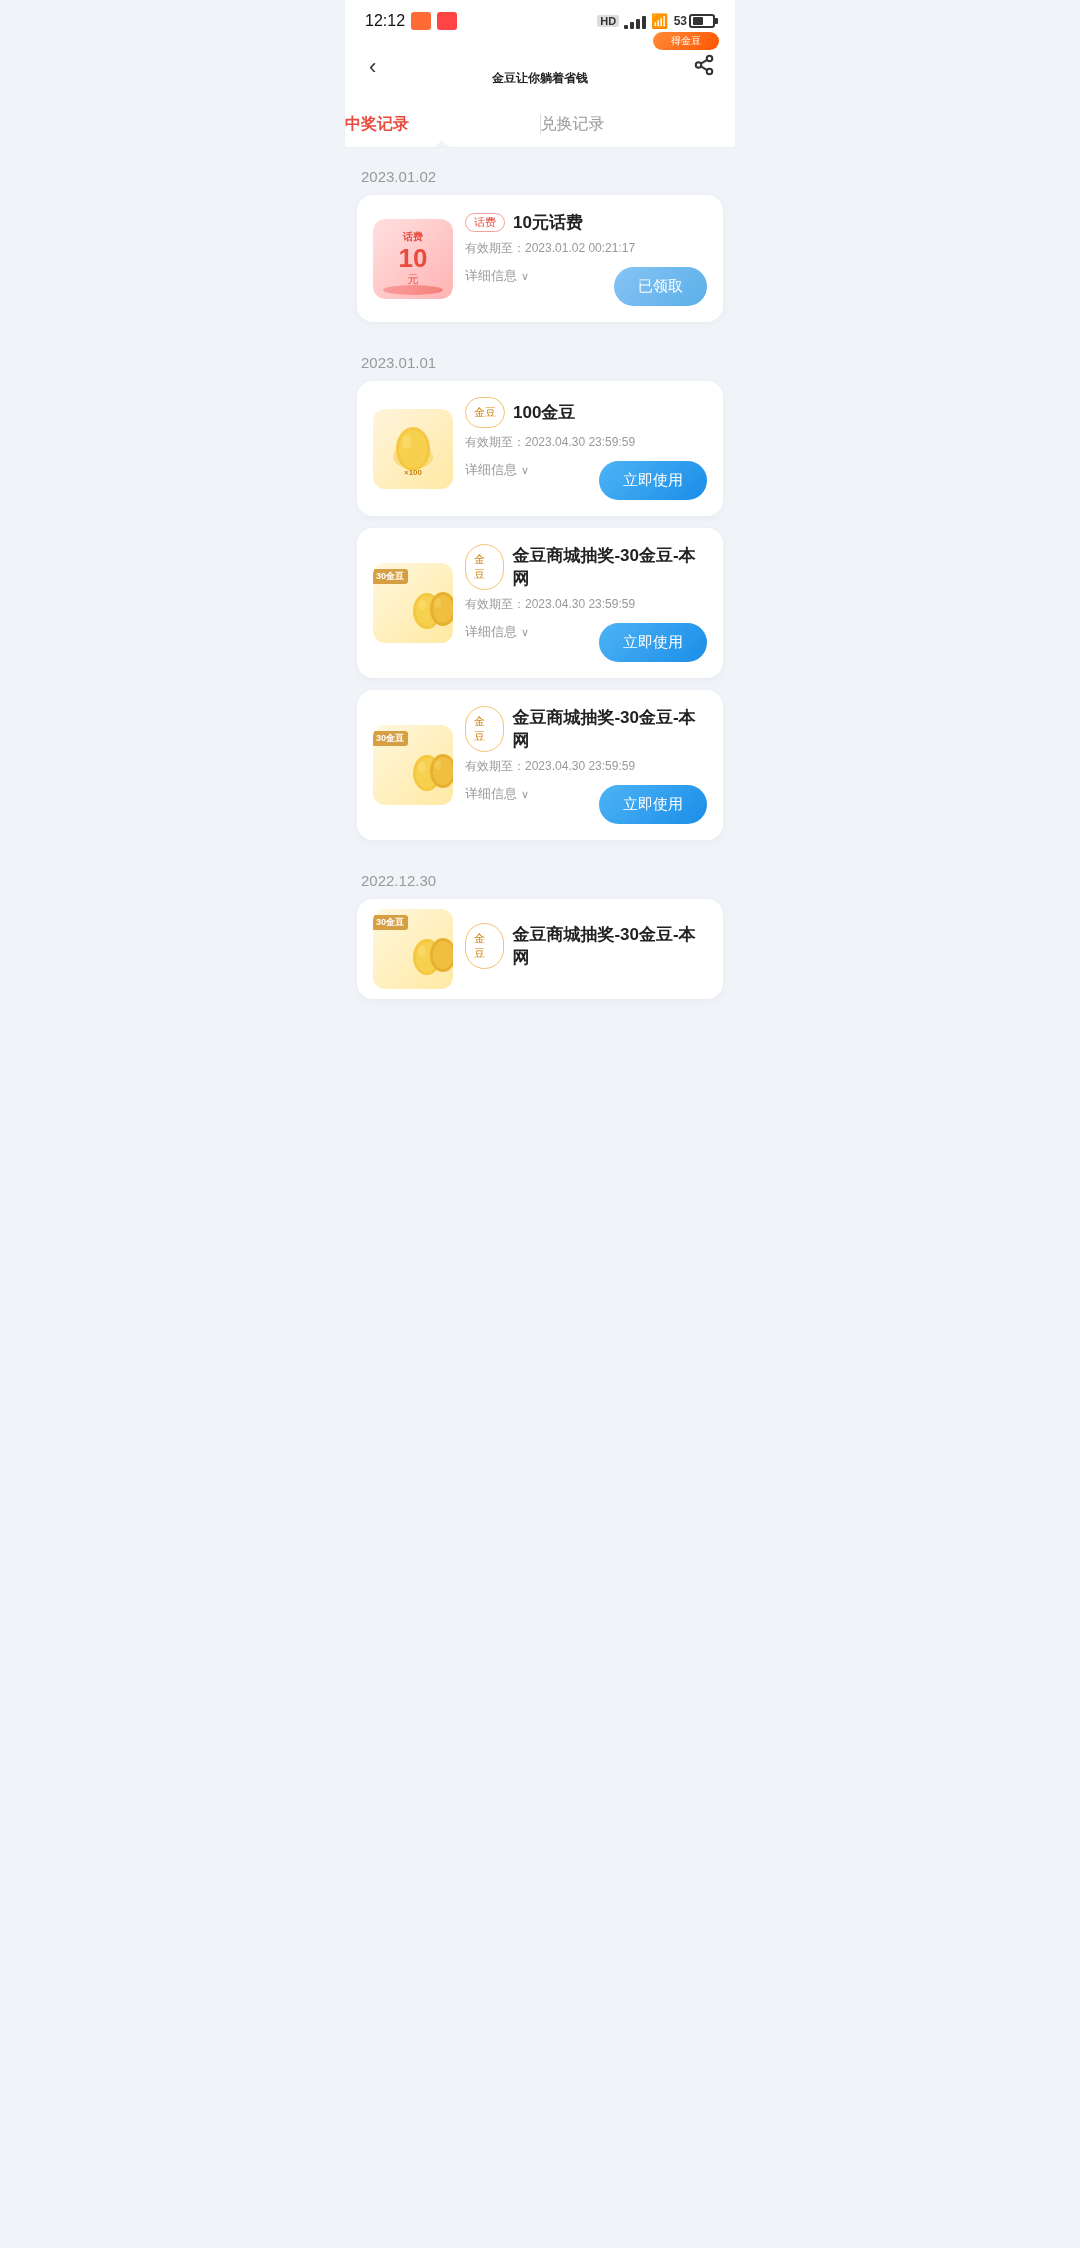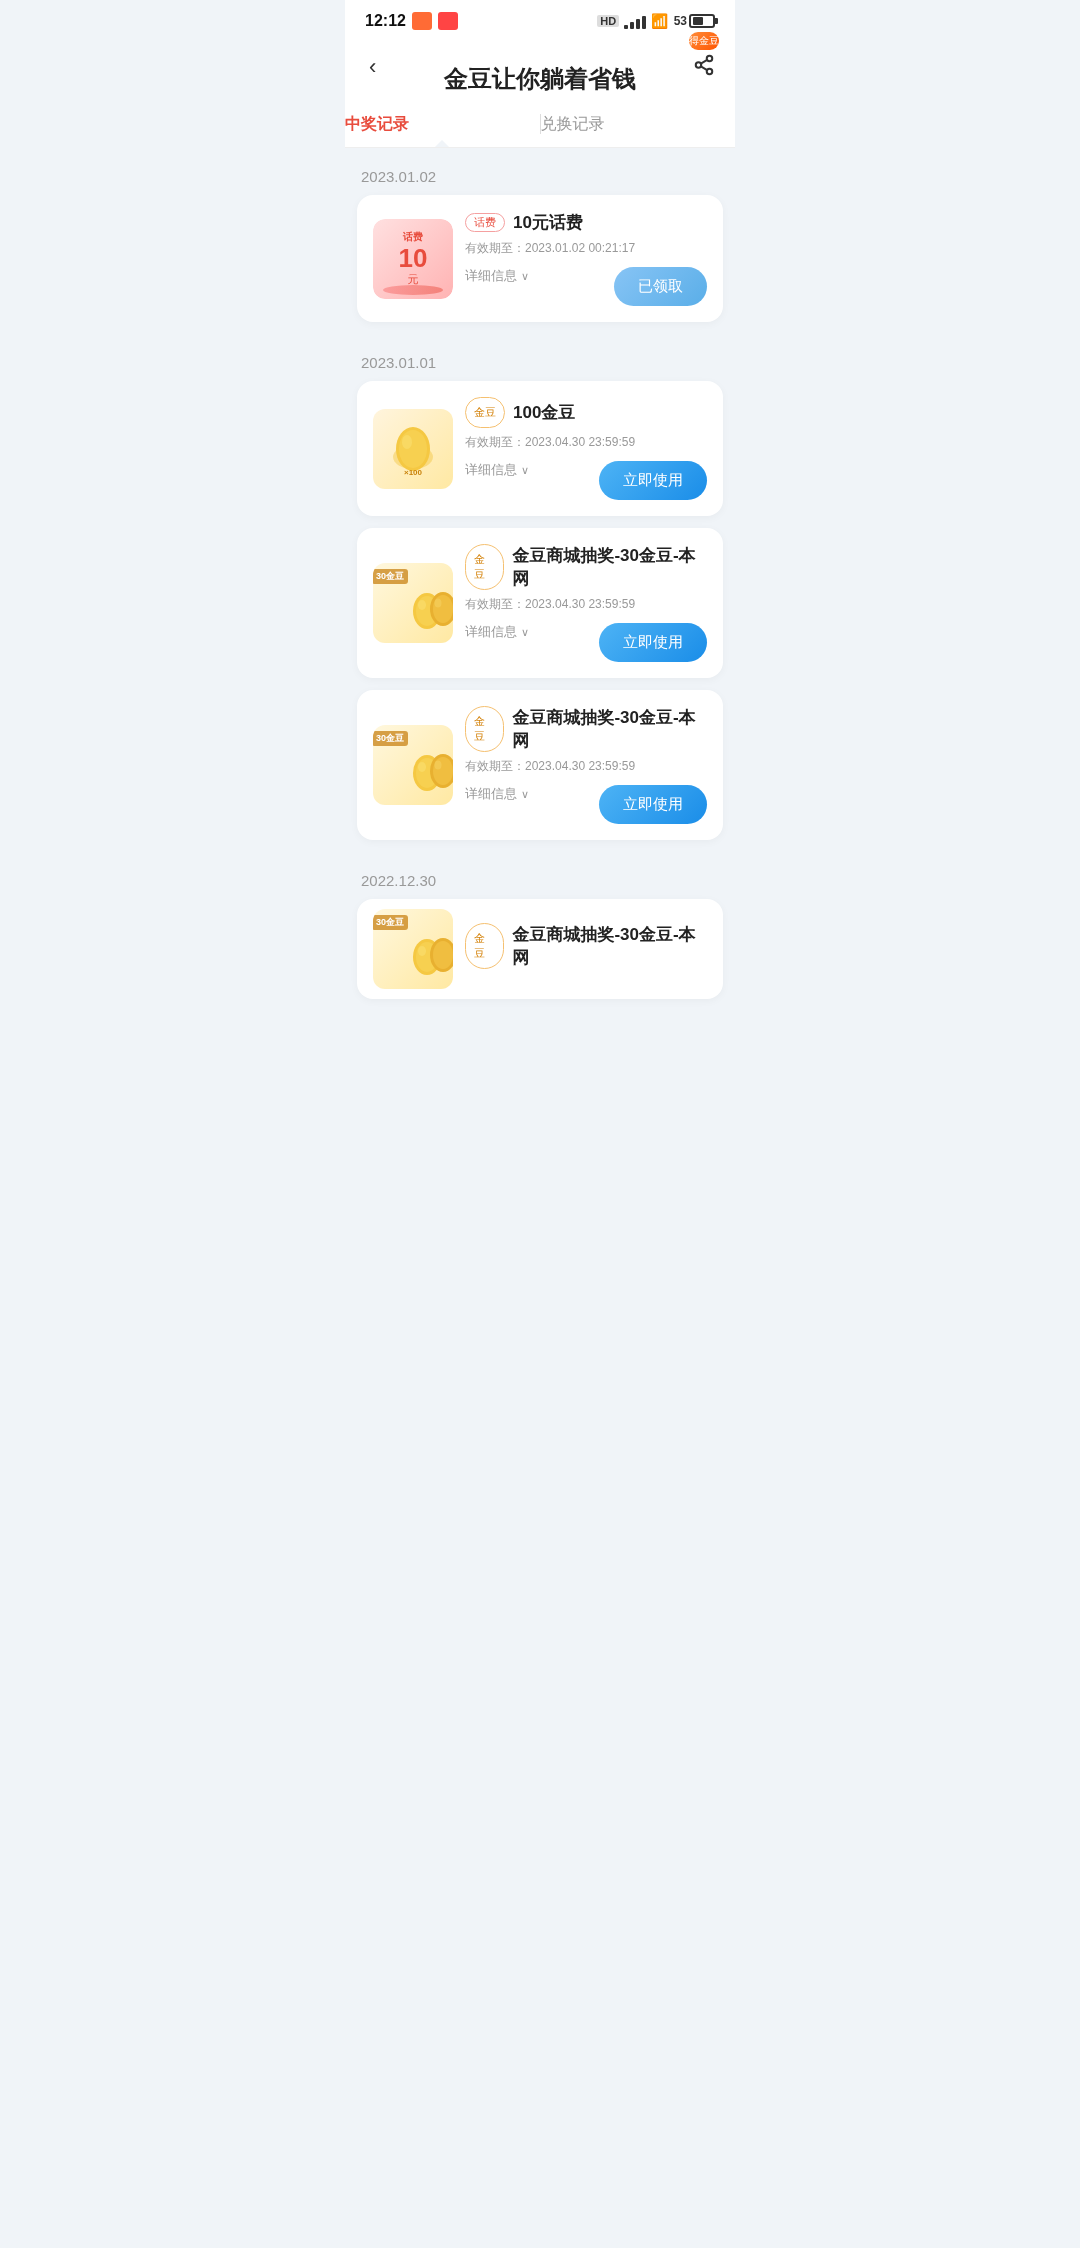--- a/index.html
+++ b/index.html
@@ -25,21 +25,21 @@
     }
 
     .status-left {
       display: flex;
       align-items: center;
       gap: 6px;
     }
 
     .status-time {
       font-size: 16px;
-      font-weight: 700;
+      font-weight: 400;
       color: #111;
     }
 
     .status-icon {
       width: 20px;
       height: 18px;
       background: #ff6b35;
       border-radius: 3px;
       display: inline-block;
     }
@@ -109,41 +109,41 @@
     }
 
     .header-back {
       font-size: 22px;
       color: #333;
       cursor: pointer;
       padding: 4px;
     }
 
     .header-title {
-      font-size: 24px;
+      font-size: 12px;
       font-weight: 600;
       color: #222;
       position: absolute;
       left: 50%;
       transform: translateX(-50%);
       margin-top: 23px;
     }
 
     .header-right {
       position: relative;
     }
 
     .get-bean-badge {
       position: absolute;
       top: -22px;
       right: -4px;
       background: linear-gradient(135deg, #ff8c3a, #ff5500);
       color: #fff;
       font-size: 10px;
-      padding: 2px 0;
+      padding: 2px 18px;
       border-radius: 10px;
       white-space: nowrap;
     }
 
     .share-icon {
       font-size: 20px;
       color: #333;
       cursor: pointer;
     }
 

